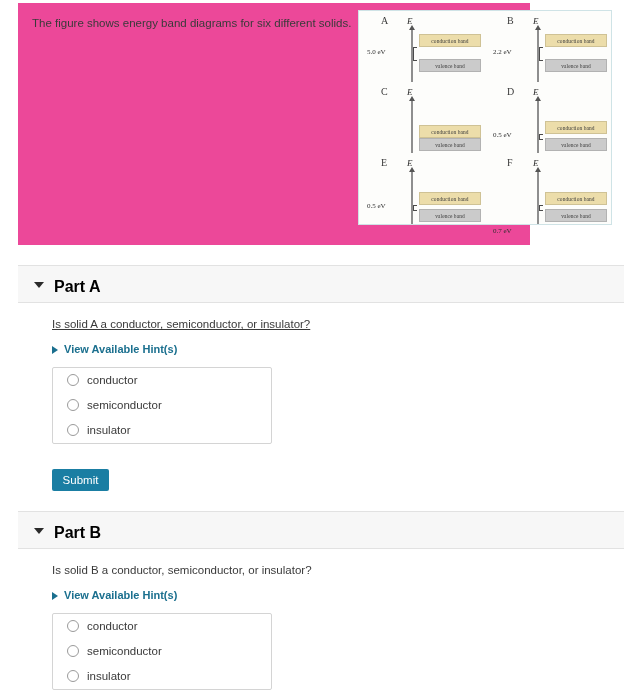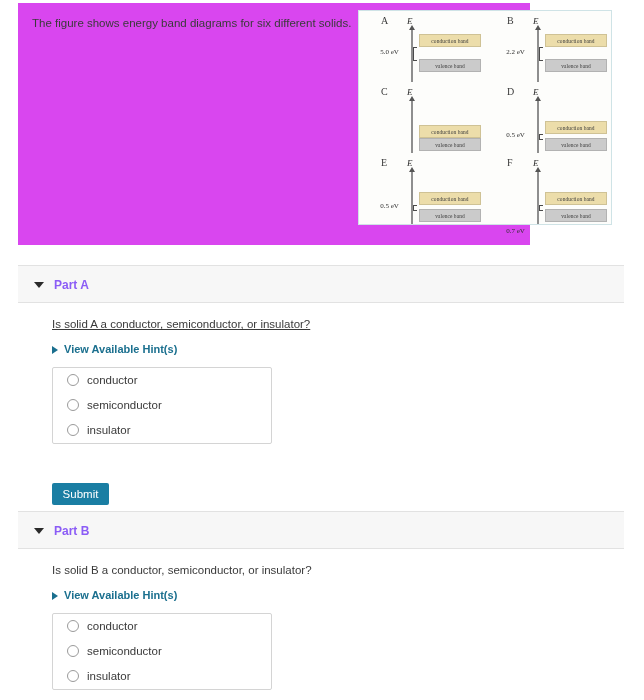--- a/index.html
+++ b/index.html
@@ -17,21 +17,21 @@
     position: relative;
   }
 
   
   .problem-panel {
     position: absolute;
     left: 18px;
     top: 3px;
     width: 512px;
     height: 242px;
-    background: #d946ef;
+    background: #ec4899;
     box-sizing: border-box;
   }
   .problem-text {
     position: absolute;
     left: 14px;
     top: 13px;
     width: 320px;
     font-size: 11.5px;
     line-height: 15px;
     color: #3a3a3a;
@@ -106,21 +106,21 @@
     border: 0.5px solid rgba(0,0,0,0.12);
     box-sizing: border-box;
   }
   .band.conduction { background: #ecddaa; }
   .band.valence { background: #cbcbcb; }
   .gap-label {
     position: absolute;
     font-family: "Liberation Serif", serif;
     font-size: 7px;
     color: #2f2f2f;
-    text-align: center;
+    text-align: left;
     white-space: nowrap;
   }
   .gap-bracket {
     position: absolute;
     width: 3px;
     border-left: 1px solid #4a4a4a;
     border-top: 1px solid #4a4a4a;
     border-bottom: 1px solid #4a4a4a;
   }
 
@@ -141,23 +141,23 @@
     top: 16px;
     width: 0; height: 0;
     border-left: 5px solid transparent;
     border-right: 5px solid transparent;
     border-top: 6px solid #2b2b2b;
   }
   .part-title {
     position: absolute;
     left: 36px;
     top: 12px;
-    font-size: 12px;
+    font-size: 16px;
     font-weight: bold;
-    color: #8b5cf6;
+    color: #000000;
   }
   .part-question {
     position: absolute;
     left: 52px;
     font-size: 11.5px;
     color: #3a3a3a;
   }
   .hint-link {
     position: absolute;
     left: 52px;
@@ -316,21 +316,21 @@
   </div>
   <div class="option-row">
     <span class="radio"></span>
     <span class="option-label">semiconductor</span>
   </div>
   <div class="option-row">
     <span class="radio"></span>
     <span class="option-label">insulator</span>
   </div>
 </div>
-<button class="submit-btn" style="top:483px;">Submit</button>
+<button class="submit-btn" style="top:469px;">Submit</button>
 
 <div class="part-header" style="top:511px;">
   <span class="caret-down"></span>
   <span class="part-title">Part B</span>
 </div>
 <div class="part-question" style="top:564px;">Is solid B a conductor, semiconductor, or insulator?</div>
 <div class="hint-link" style="top:589px;">
   <span class="hint-caret"></span>
   <span class="hint-text">View Available Hint(s)</span>
 </div>

